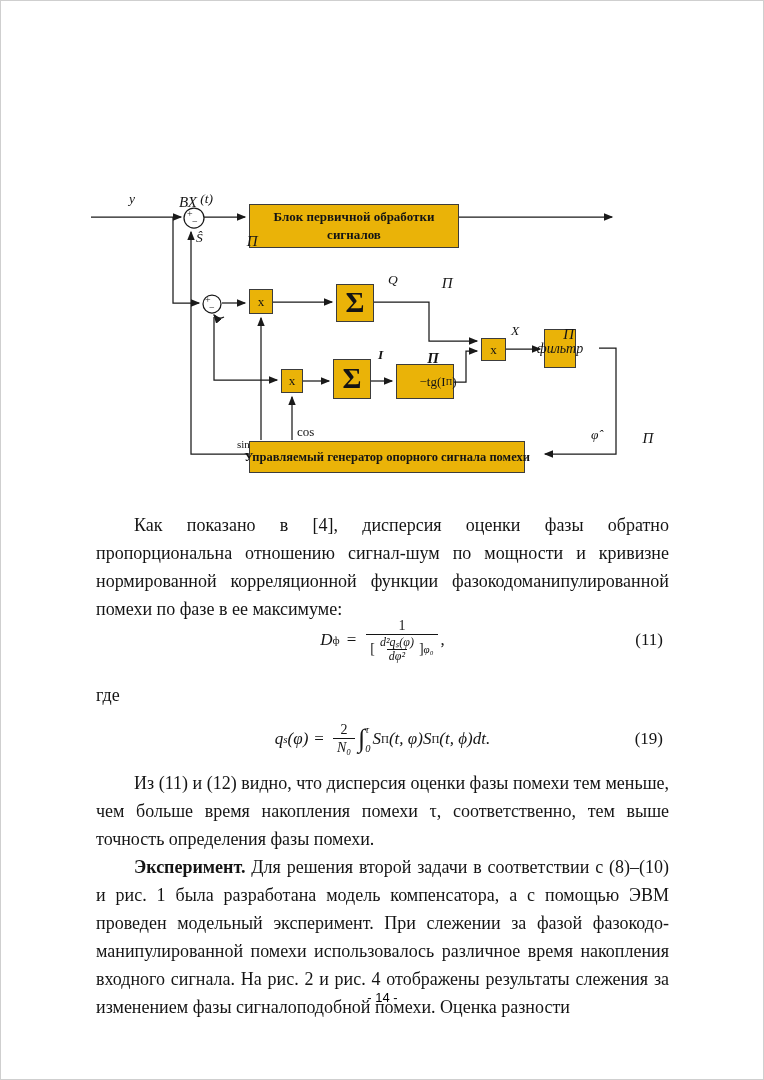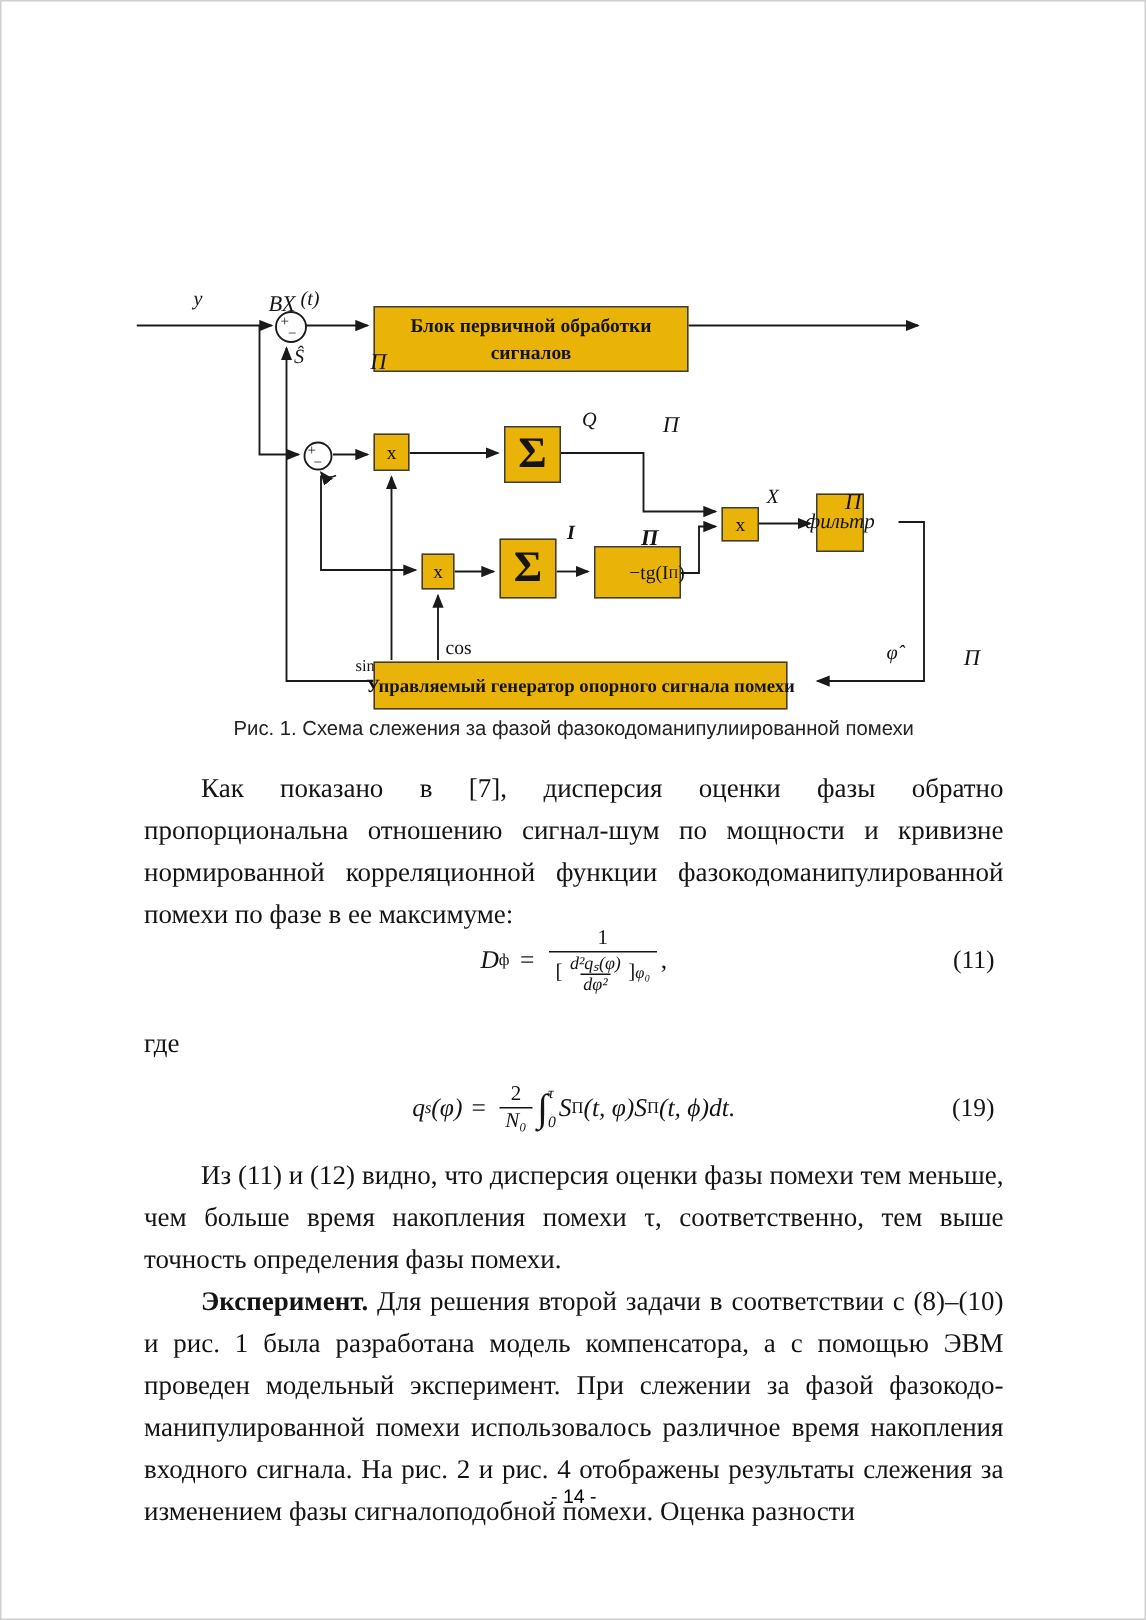--- a/index.html
+++ b/index.html
@@ -141,24 +141,23 @@
     <div class="dlabel" style="left:38px;top:-5px;"><i>y</i><sub>ВХ</sub><i> (t)</i></div>
     <div class="dlabel" style="left:105px;top:34px;"><i>Ŝ</i><sub>П</sub></div>
     <div class="dlabel" style="left:297px;top:76px;"><i>Q</i><sub>П</sub></div>
     <div class="dlabel" style="left:287px;top:151px;font-weight:bold;"><i>I</i><sub>П</sub></div>
     <div class="dlabel" style="left:420px;top:127px;"><i>X</i><sub>П</sub></div>
     <div class="dlabel" style="left:500px;top:231px;"><i>φ̂</i><sub>П</sub></div>
     <div class="dlabel" style="left:146px;top:226px;font-size:11px;margin-top:16px;">sin</div>
     <div class="dlabel" style="left:206px;top:228px;font-size:13px;">cos</div>
   </div>
 
-  <div class="caption" style="top:477px;">Рис. 1. Схема слежения за фазой фазокодоманипулиированной помехи</div>
 
   <div class="textblock" style="top:510px;">
-    <p class="para">Как показано в [7], дисперсия оценки фазы обратно пропорциональна отношению сигнал-шум по мощности и кривизне нормированной корреляционной функции фазокодоманипулированной помехи по фазе в ее максимуме:</p>
+    <p class="para">Как показано в [4], дисперсия оценки фазы обратно пропорциональна отношению сигнал-шум по мощности и кривизне нормированной корреляционной функции фазокодоманипулированной помехи по фазе в ее максимуме:</p>
   </div>
 
   <div class="formula-row" style="top:606px;height:66px;">
     <span class="fvar">D</span>
       <span class="fsub" style="font-style:normal;">ф</span>
     <span style="margin:0 7px;">=</span>
     <span class="frac">
       <span class="num">1</span>
       <span class="den den-row">
         <span style="font-style:normal;">[</span>

